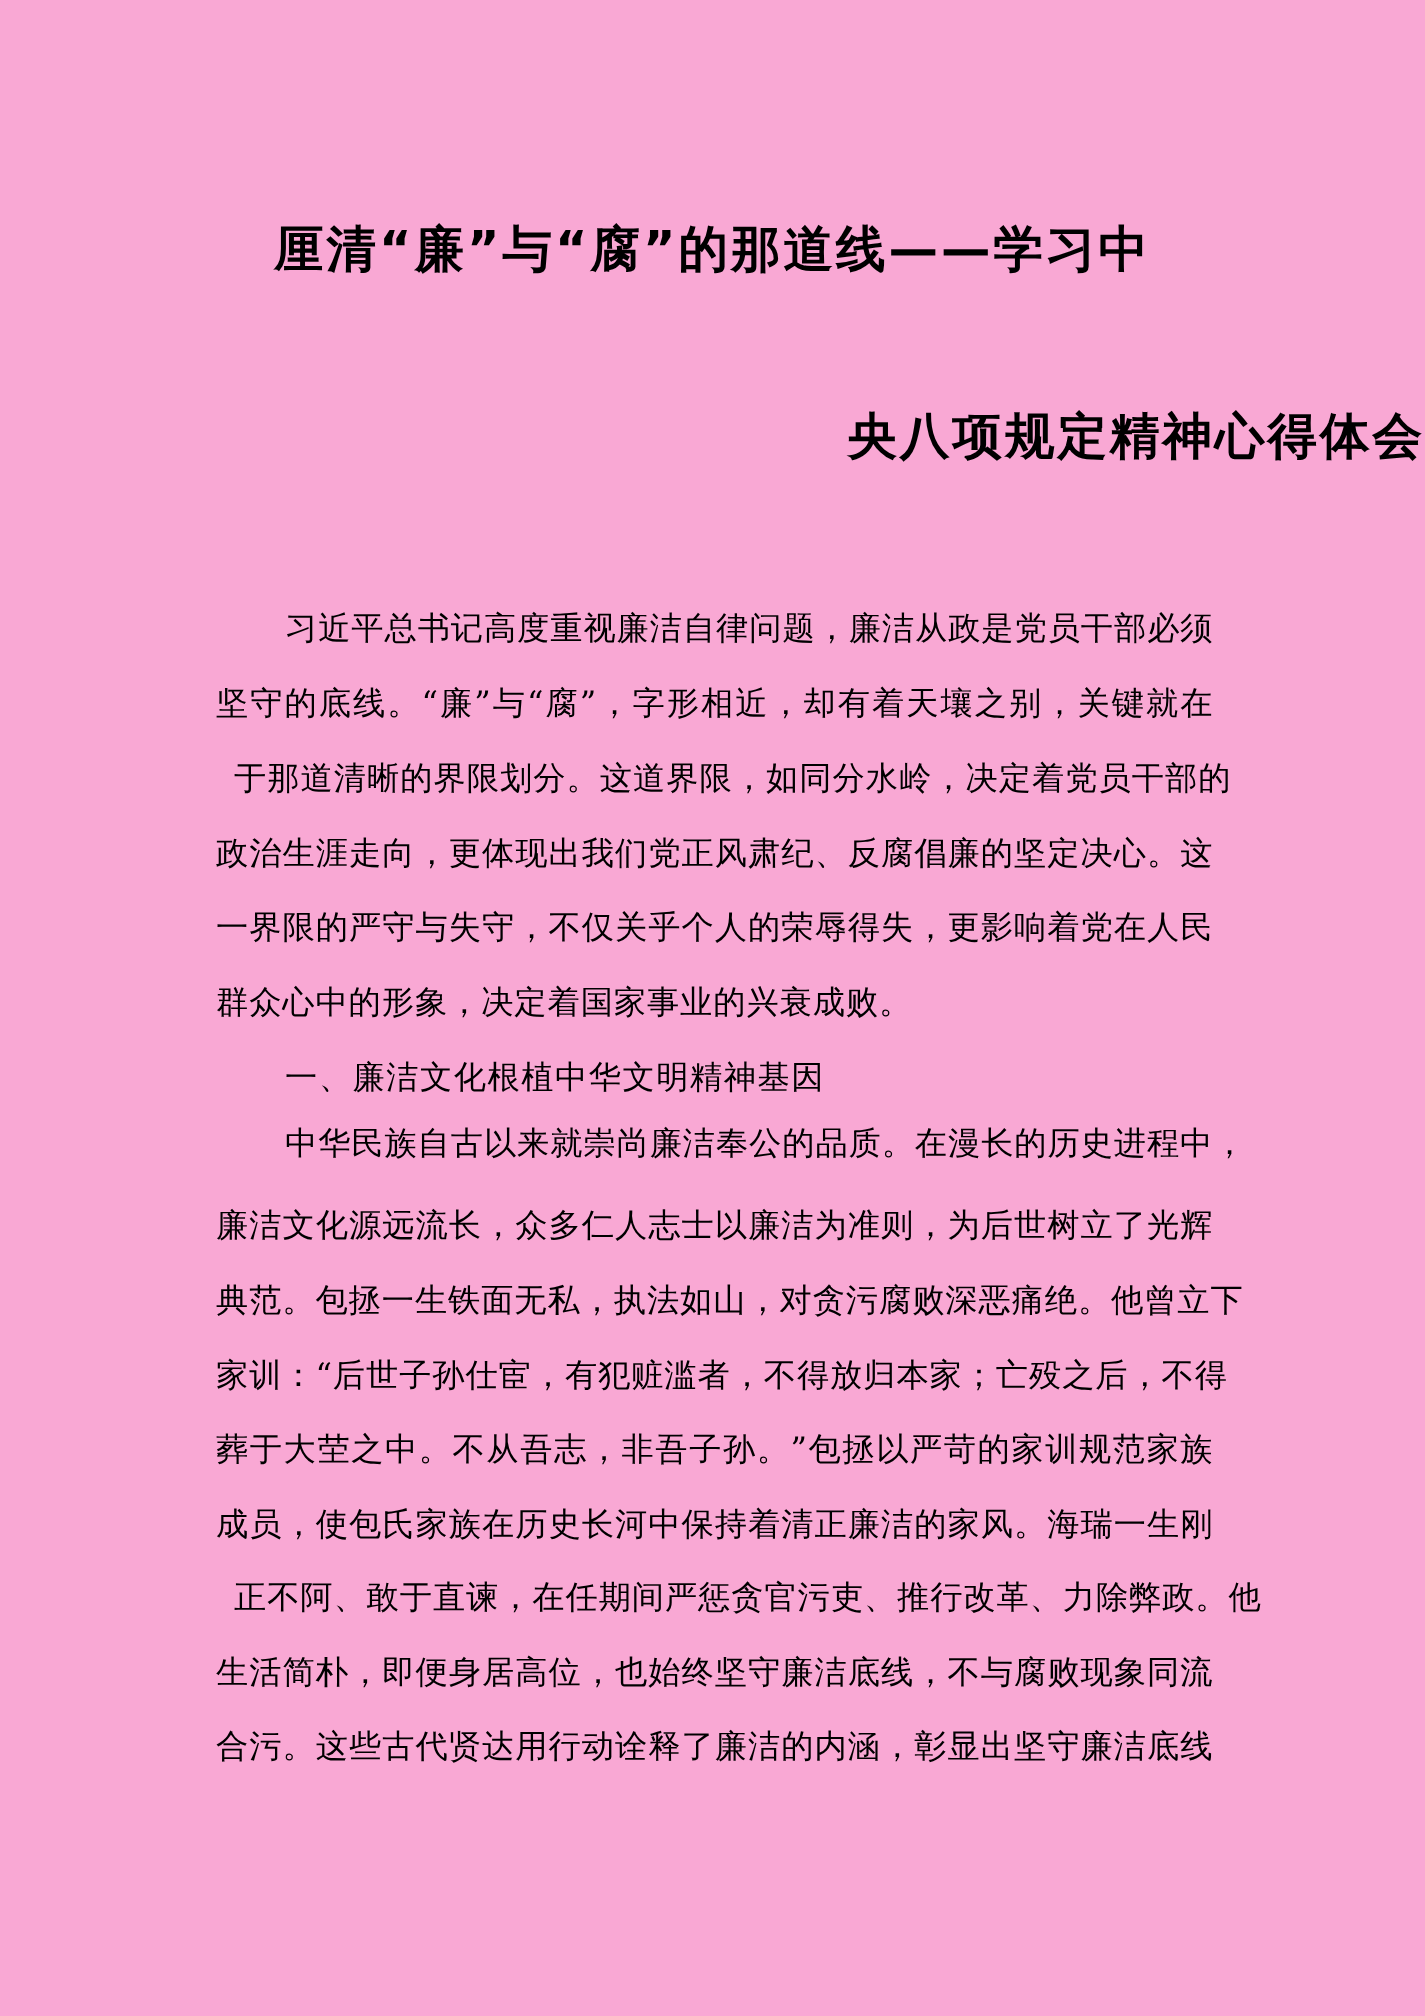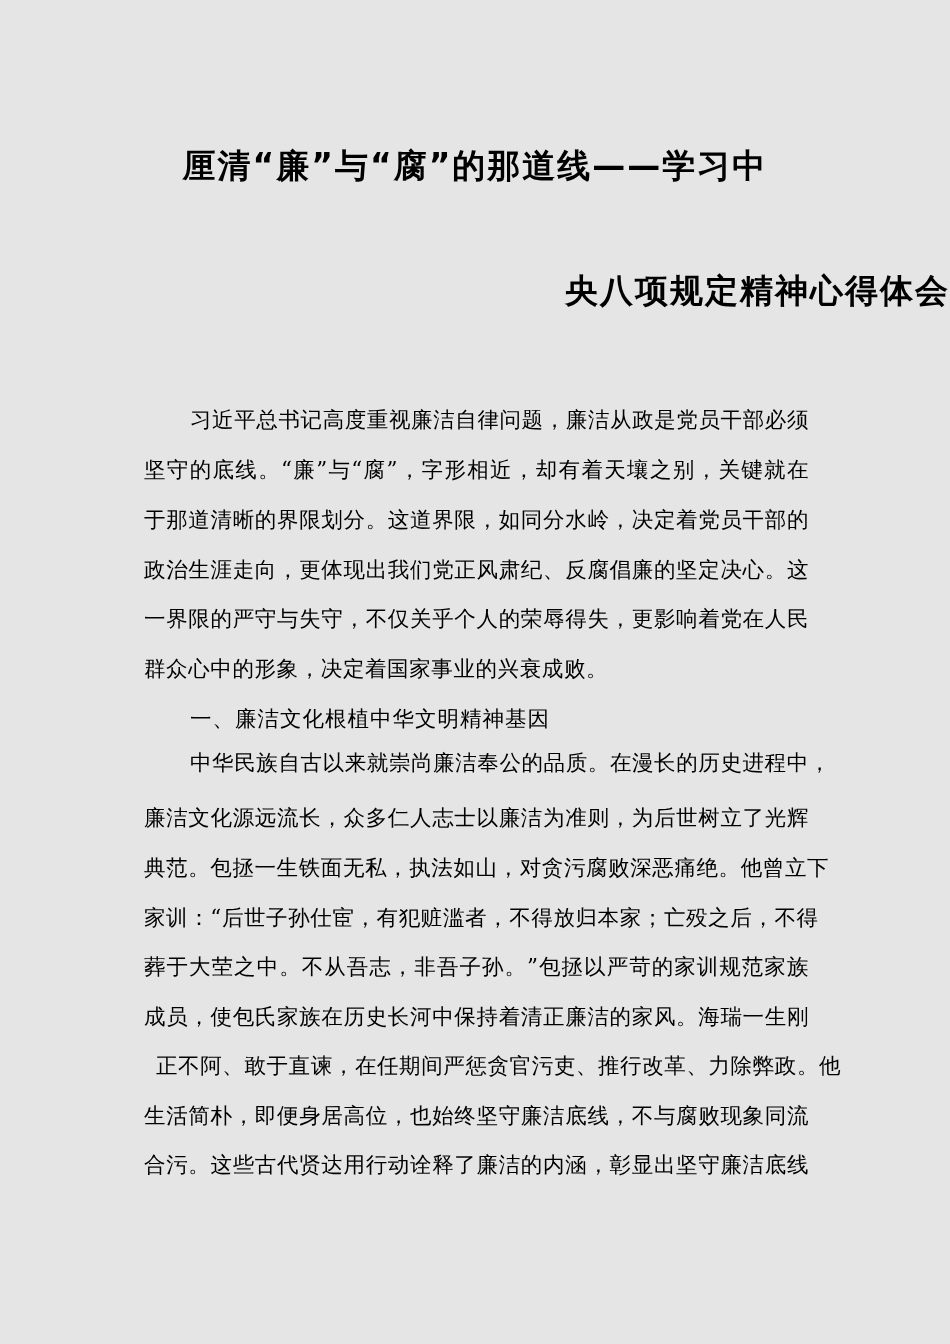--- a/index.html
+++ b/index.html
@@ -1,17 +1,17 @@
 <!DOCTYPE html>
 <html><head>
   <meta charset="utf-8">
   <style>
     html, body { margin: 0; padding: 0; background: #ffffff; }
     body { width: 950px; height: 1344px; position: relative; overflow: hidden; color: #000; }
-    .page { position: absolute; left: 0; top: 0; width: 950px; height: 1344px; background: #e5e5e5; }
+    .page { position: absolute; left: 0; top: 0; width: 950px; height: 1344px; background: #f9a8d4; }
     .title-line {
       position: absolute; left: 0; width: 950px; text-align: center;
       font-family: "DejaVu Sans", sans-serif; font-weight: bold;
       font-size: 33px; letter-spacing: 2px; line-height: 40px; white-space: nowrap;
     }
     .body-line {
       position: absolute; left: 144px; width: 665px;
       font-family: "DejaVu Serif", serif; font-size: 21.5px; line-height: 30px;
       white-space: nowrap; letter-spacing: 0.6px; text-align: justify; text-align-last: justify;
     }
@@ -26,21 +26,21 @@
 <body>
 
 <div class="page">
 
   <div class="title-line" style="top:146px;">厘清“廉”与“腐”的那道线——学习中</div>
   <div class="title-line" style="top:271px;text-align:right;">央八项规定精神心得体会</div>
 
   <div>
     <div class="body-line indent" style="top:405px;">习近平总书记高度重视廉洁自律问题，廉洁从政是党员干部必须</div>
     <div class="body-line" style="top:455px;">坚守的底线。“廉”与“腐”，字形相近，却有着天壤之别，关键就在</div>
-    <div class="body-line" style="top:505px;">于那道清晰的界限划分。这道界限，如同分水岭，决定着党员干部的</div>
+    <div class="body-line" style="top:505px;margin-left:12px;">于那道清晰的界限划分。这道界限，如同分水岭，决定着党员干部的</div>
     <div class="body-line" style="top:555px;">政治生涯走向，更体现出我们党正风肃纪、反腐倡廉的坚定决心。这</div>
     <div class="body-line" style="top:604px;">一界限的严守与失守，不仅关乎个人的荣辱得失，更影响着党在人民</div>
     <div class="body-line last" style="top:654px;">群众心中的形象，决定着国家事业的兴衰成败。</div>
   </div>
 
   <div class="heading-line" style="top:704px;">一、廉洁文化根植中华文明精神基因</div>
 
   <div>
     <div class="body-line indent" style="top:724px;margin-top:24px;">中华民族自古以来就崇尚廉洁奉公的品质。在漫长的历史进程中，</div>
     <div class="body-line" style="top:803px;">廉洁文化源远流长，众多仁人志士以廉洁为准则，为后世树立了光辉</div>

